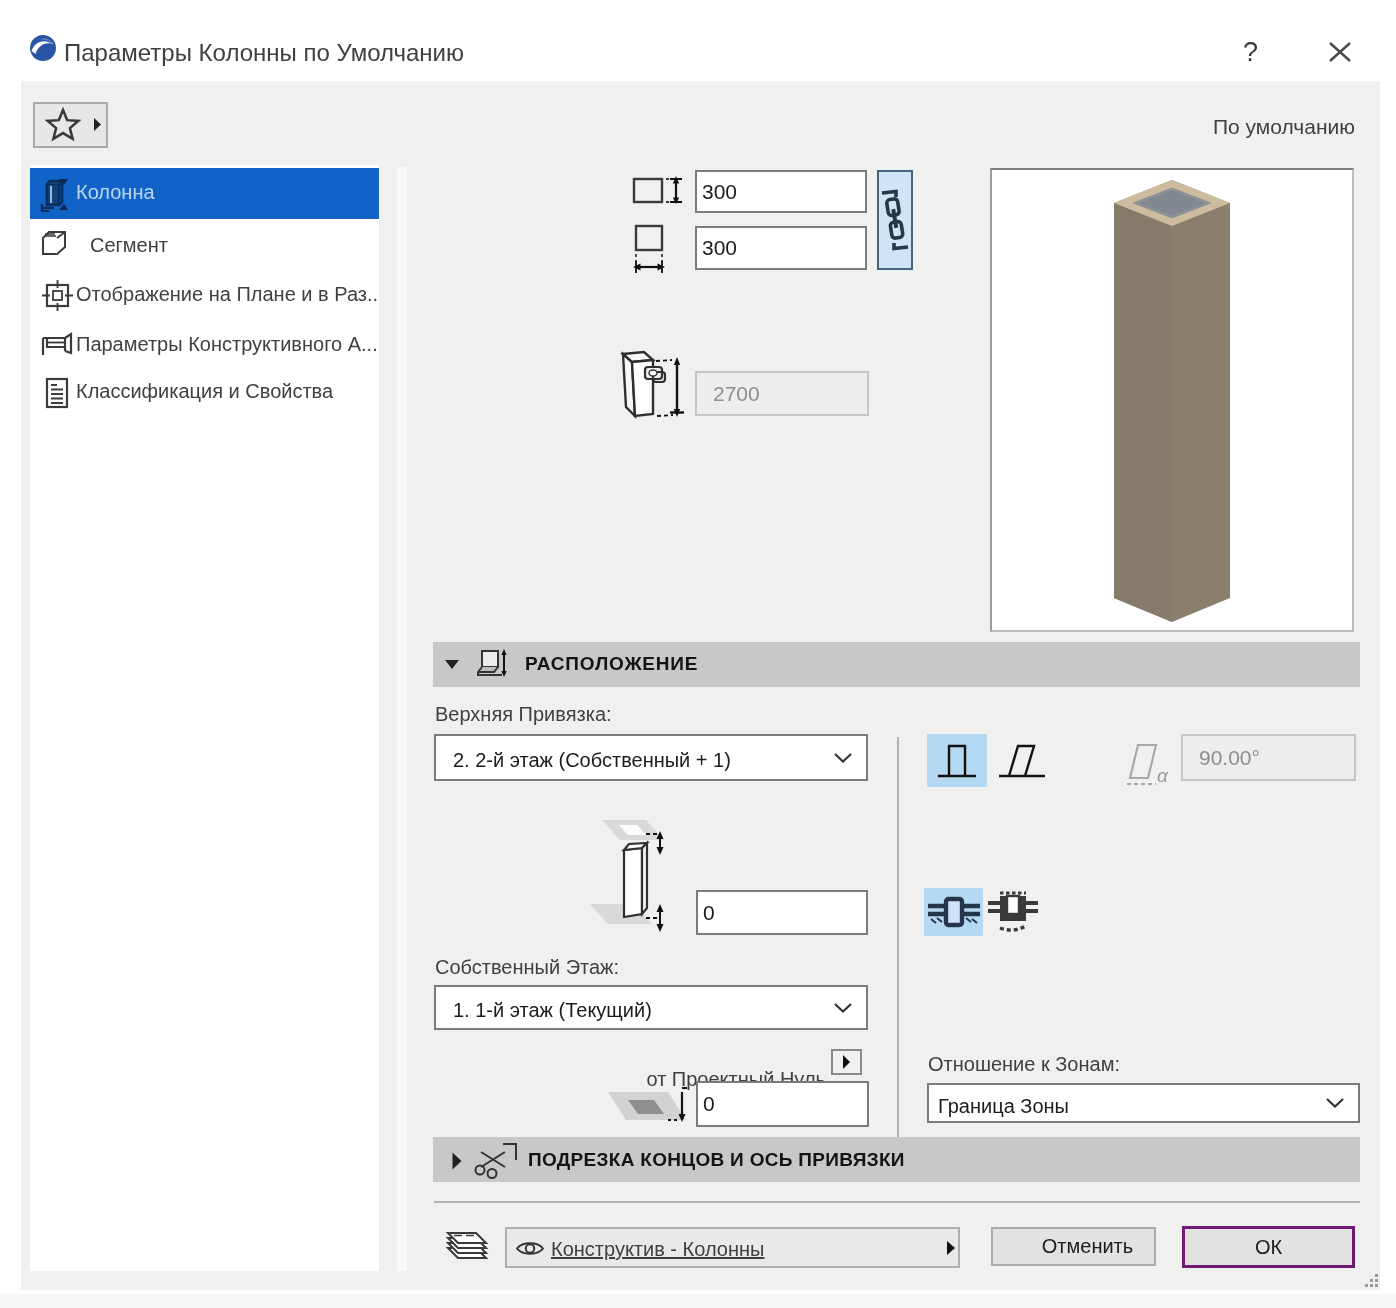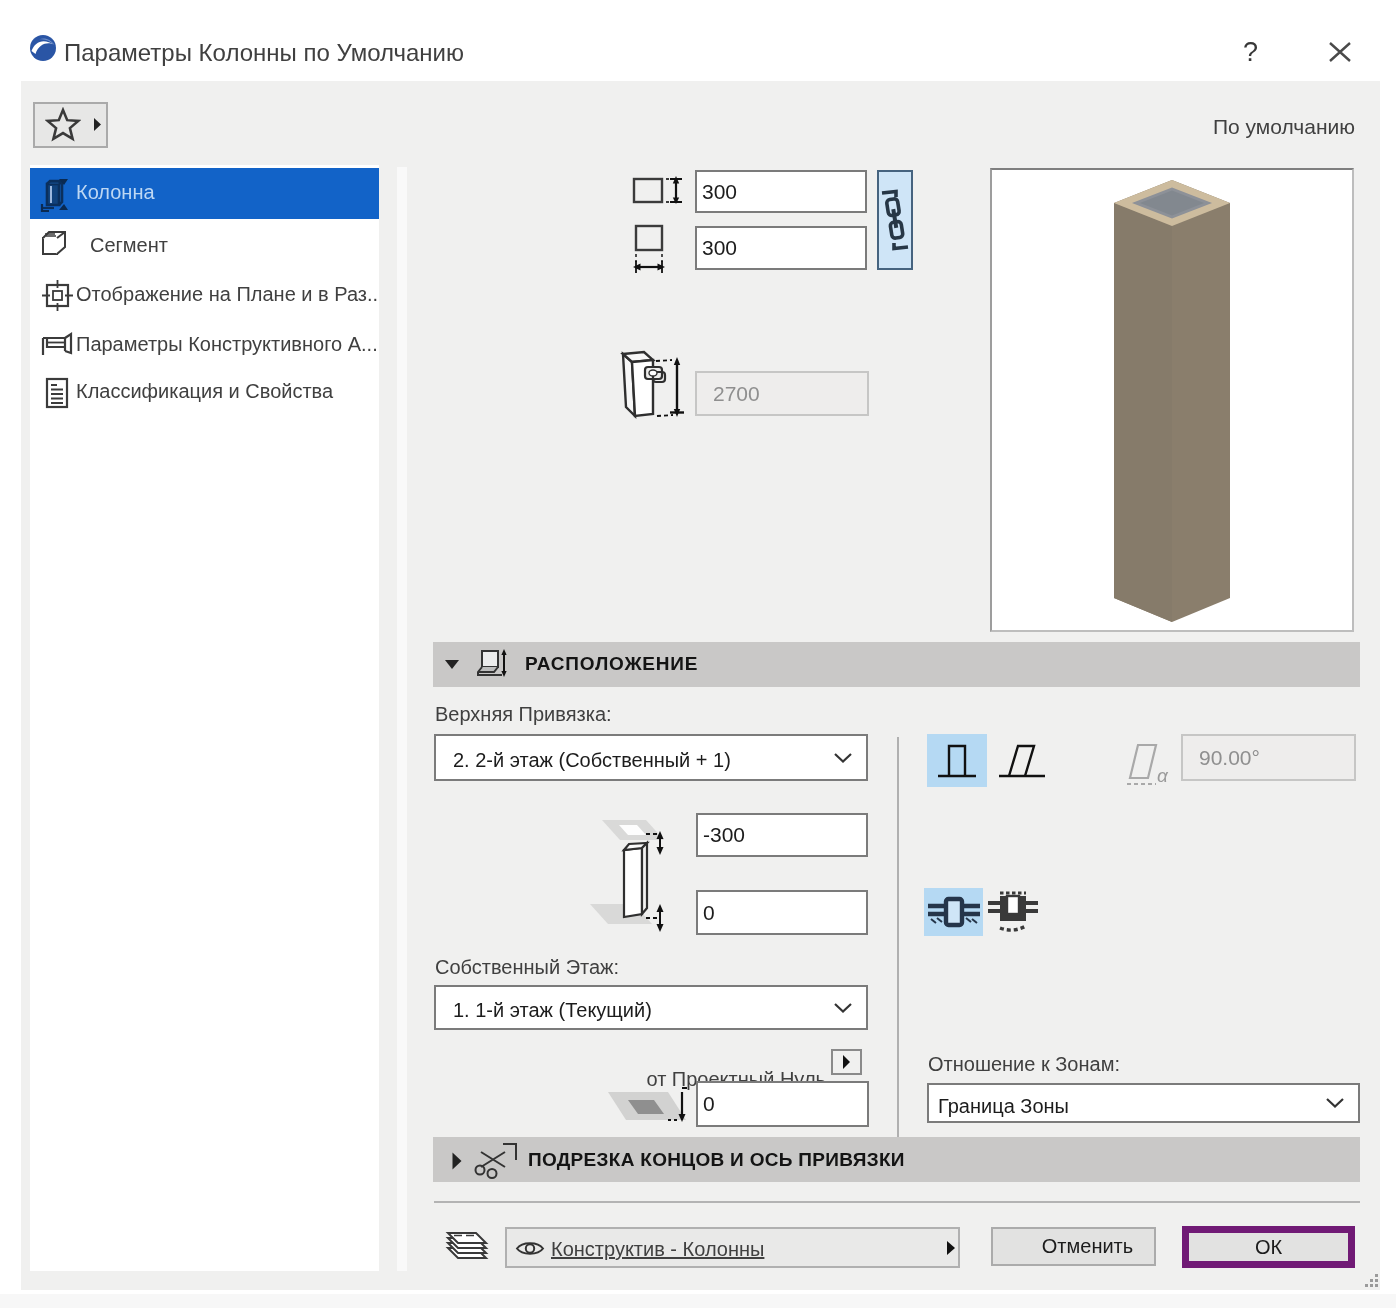--- a/index.html
+++ b/index.html
@@ -217,21 +217,20 @@
       <path d="M58 20 L72 20" stroke-dasharray="4 3"></path>
       <path d="M72 22 L72 34"></path>
       <path d="M72 41 L68.5 33 L75.5 33 Z" fill="#111" stroke="none"></path>
       <path d="M72 17 L68.5 25 L75.5 25 Z" fill="#111" stroke="none"></path>
       <path d="M58 104 L70 104" stroke-dasharray="4 3"></path>
       <path d="M72 94 L72 112"></path>
       <path d="M72 90 L68.5 98 L75.5 98 Z" fill="#111" stroke="none"></path>
       <path d="M72 118 L68.5 110 L75.5 110 Z" fill="#111" stroke="none"></path>
     </g>
   </svg>
-  <div class="fld" style="left:696px;top:813px;width:172px;height:44px;">-300</div>
   <div class="fld" style="left:696px;top:890px;width:172px;height:45px;">0</div>
 
   <div class="abs" style="left:924px;top:888px;width:59px;height:48px;background:#b5d9f3;"></div>
   <svg class="abs" style="left:927px;top:892px" width="54" height="40" viewBox="0 0 54 40">
     <g stroke="#25354a" stroke-width="4.6" fill="none">
       <path d="M1 14 L19 14 M1 22 L19 22"></path>
       <path d="M35 14 L53 14 M35 22 L53 22"></path>
     </g>
     <g stroke="#25354a" stroke-width="2" fill="none">
       <path d="M4 27 L9 31 M10 26 L15 30 M39 26 L44 30 M45 27 L50 31"></path>
@@ -310,21 +309,21 @@
   <svg class="abs" style="left:515px;top:1238px" width="30" height="21" viewBox="0 0 30 21">
     <path d="M2 10.5 C7 3.5 23 3.5 28 10.5 C23 17.5 7 17.5 2 10.5 Z" fill="none" stroke="#333" stroke-width="2"></path>
     <circle cx="15" cy="10.5" r="4.2" fill="none" stroke="#333" stroke-width="2"></circle>
   </svg>
   <div class="lbl" style="left:551px;top:1238px;text-decoration:underline;">Конструктив - Колонны</div>
   <svg class="abs" style="left:946px;top:1240px" width="10" height="16" viewBox="0 0 10 16">
       <path d="M1 1 L9 8 L1 15 Z" fill="#111"></path>
     </svg>
 
   <div class="abs" style="left:991px;top:1227px;width:165px;height:39px;background:#e2e2e1;border:2px solid #ababab;color:#1c1c1c;font-size:20px;display:flex;align-items:center;justify-content:center;padding-left:28px;">Отменить</div>
-  <div class="abs" style="left:1182px;top:1226px;width:173px;height:42px;background:#e2e2e1;border:7px solid #701a75;color:#1c1c1c;font-size:20px;display:flex;align-items:center;justify-content:center;">ОК</div>
+  <div class="abs" style="left:1182px;top:1226px;width:173px;height:42px;background:#e2e2e1;border:3px solid #701a75;color:#1c1c1c;font-size:20px;display:flex;align-items:center;justify-content:center;">ОК</div>
 
   <svg class="abs" style="left:1363px;top:1274px" width="16" height="14" viewBox="0 0 16 14">
     <g fill="#9a9a9a">
       <rect x="12" y="0" width="3" height="3"></rect>
       <rect x="12" y="5" width="3" height="3"></rect>
       <rect x="12" y="10" width="3" height="3"></rect>
       <rect x="7" y="5" width="3" height="3"></rect>
       <rect x="7" y="10" width="3" height="3"></rect>
       <rect x="2" y="10" width="3" height="3"></rect>
     </g>

